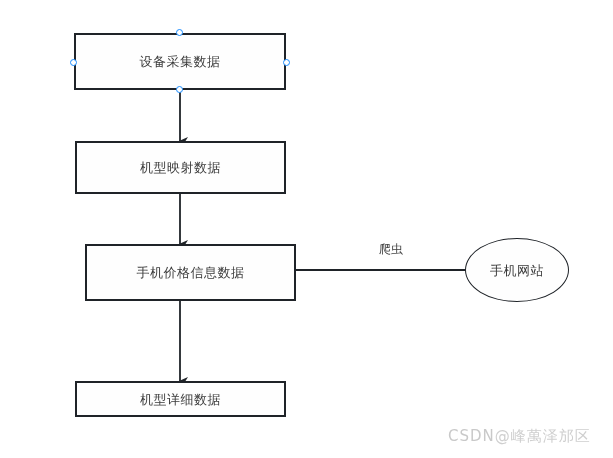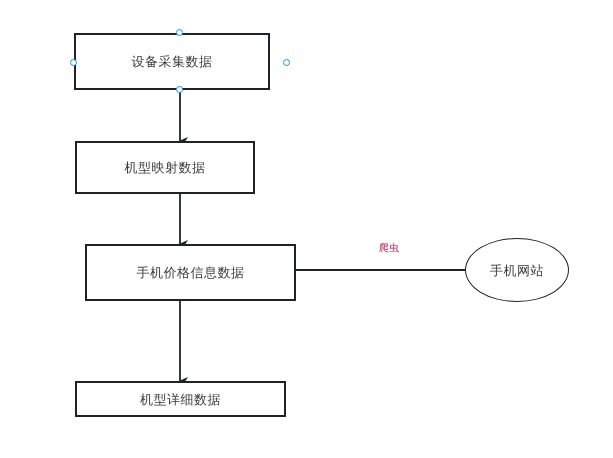--- a/index.html
+++ b/index.html
@@ -38,22 +38,22 @@
     box-sizing: border-box;
     border: 1.6px solid #1f2328;
     border-radius: 50%;
     background: #fefefe;
     display: flex;
     align-items: center;
     justify-content: center;
   }
   .edge-label {
     position: absolute;
-    font-size: 10px;
-    color: #be185d;
+    font-size: 12px;
+    color: #404040;
     white-space: nowrap;
     line-height: 1;
   }
   .handle {
     position: absolute;
     width: 7px;
     height: 7px;
     box-sizing: border-box;
     border: 1.6px solid #1a8cff;
     border-radius: 50%;
@@ -96,41 +96,44 @@
 
     <line x1="180" y1="90" x2="180" y2="141" stroke="#1f2328" stroke-width="1.8" marker-end="url(#arrow-down)"></line>
 
     <line x1="180" y1="194" x2="180" y2="244" stroke="#1f2328" stroke-width="1.8" marker-end="url(#arrow-down)"></line>
 
     <line x1="180" y1="301" x2="180" y2="381" stroke="#1f2328" stroke-width="1.8" marker-end="url(#arrow-down)"></line>
 
     <line x1="487" y1="270" x2="287" y2="270" stroke="#1f2328" stroke-width="1.8" marker-end="url(#arrow-left)"></line>
   </svg>
 
-  <div class="node-box" style="left:74px; top:33px; width:196px; height:57px;">
+  <div class="node-box" style="left:74px; top:33px; width:212px; height:57px;">
     <span class="node-label">设备采集数据</span>
   </div>
 
   <div class="handle" style="left:176px; top:29px;"></div>
   <div class="handle" style="left:70px; top:59px;"></div>
   <div class="handle" style="left:283px; top:59px;"></div>
   <div class="handle" style="left:176px; top:86px;"></div>
 
-  <div class="node-box" style="left:75px; top:141px; width:180px; height:53px;">
+  <div class="node-box" style="left:75px; top:141px; width:211px; height:53px;">
     <span class="node-label">机型映射数据</span>
   </div>
 
   <div class="node-box" style="left:85px; top:244px; width:211px; height:57px;">
     <span class="node-label">手机价格信息数据</span>
   </div>
 
   <div class="node-box" style="left:75px; top:381px; width:211px; height:36px;">
     <span class="node-label">机型详细数据</span>
   </div>
 
   <div class="node-ellipse" style="left:465px; top:238px; width:104px; height:64px;">
     <span class="node-label">手机网站</span>
   </div>
 
   <span class="edge-label" style="left:379px; top:243px;">爬虫</span>
 
+  <div class="watermark" style="left:448px; top:429px;">
+    <span>CSDN</span><span class="wm-cn">@峰萬泽邡区</span>
+  </div>
 
 </div>
 
 </body></html>

